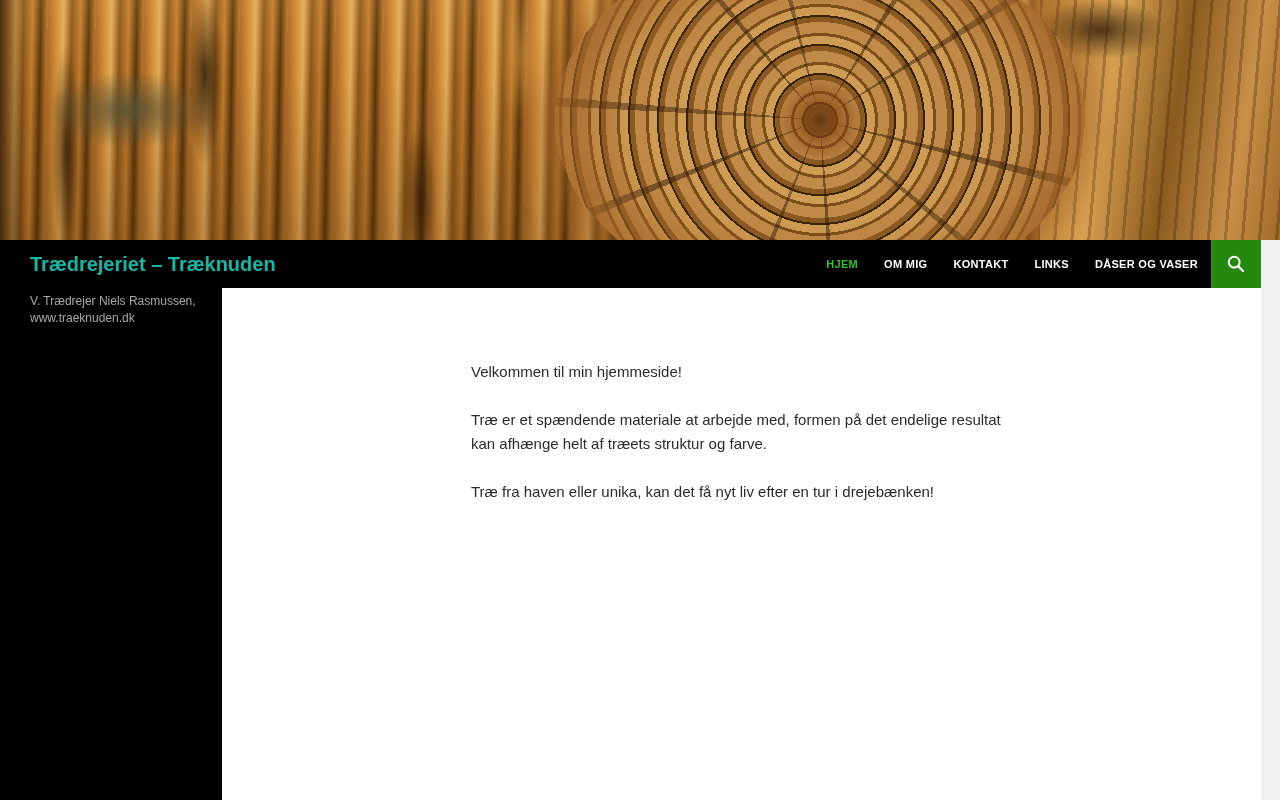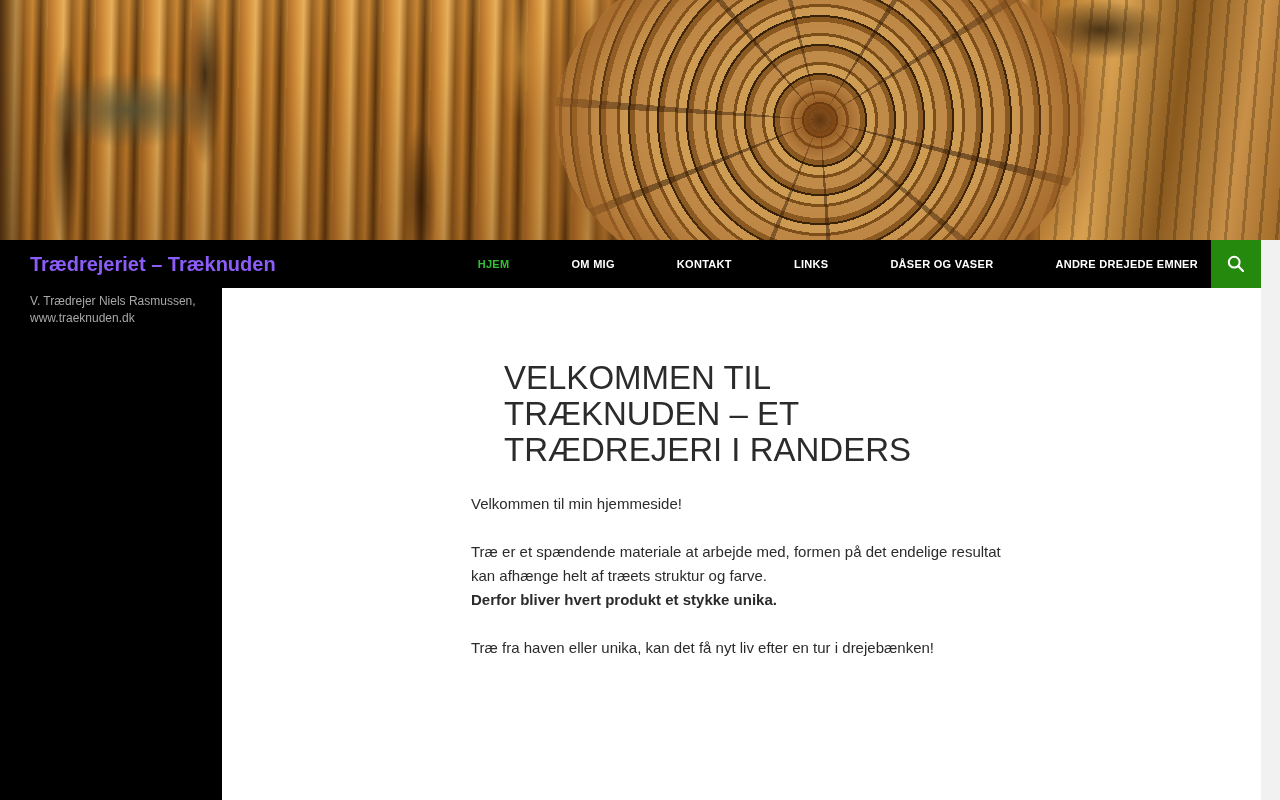--- a/index.html
+++ b/index.html
@@ -40,25 +40,25 @@
       repeating-radial-gradient(circle at 50% 50%, #c08a48 0px 11px, #8a5a22 11px 16px, #38220a 16px 18px, #cf9c54 18px 26px, #7c4e1a 26px 29px);
     box-shadow: inset 0 0 55px 28px rgba(160,100,40,0.85), 0 0 35px 12px rgba(150,95,40,0.55);
   }
 
   
   .navbar {
     position:absolute; top:240px; left:0; width:1261px; height:48px;
     background:#000; display:flex; align-items:center;
   }
   .site-title {
-    margin-left:30px; font-size:20px; font-weight:bold; color:#8b5cf6;
+    margin-left:30px; font-size:20px; font-weight:bold; color:#14b8a6;
     white-space:nowrap; cursor:pointer;
   }
   .nav-right { margin-left:auto; display:flex; align-items:center; height:48px; }
-  .nav-menu { display:flex; align-items:center; height:48px;gap:36px; }
+  .nav-menu { display:flex; align-items:center; height:48px; }
   .nav-item {
     padding:0 13px; font-size:11px; font-weight:700; letter-spacing:0.3px;
     color:#fff; text-transform:uppercase; cursor:pointer; white-space:nowrap;
     line-height:48px;
   }
   .nav-item.active { color:#32c032; }
   .search-button {
     width:50px; height:48px; display:flex; align-items:center; justify-content:center;
     cursor:pointer;
   }
@@ -98,45 +98,39 @@
 
   <div class="navbar">
     <div class="site-title">Trædrejeriet – Træknuden</div>
     <div class="nav-right">
       <nav class="nav-menu" id="nav-menu">
           <a class="nav-item active">HJEM</a>
           <a class="nav-item">OM MIG</a>
           <a class="nav-item">KONTAKT</a>
           <a class="nav-item">LINKS</a>
           <a class="nav-item">DÅSER OG VASER</a>
-          <a class="nav-item">ANDRE DREJEDE EMNER</a>
         </nav>
       <div class="search-button" style="background:#24890d;">
         <span style="display:flex;">
           <svg width="20" height="20" viewBox="0 0 20 20">
             <circle cx="8.2" cy="8.2" r="5.4" fill="none" stroke="#ffffff" stroke-width="2"></circle>
             <line x1="12.3" y1="12.3" x2="17" y2="17" stroke="#ffffff" stroke-width="2.2" stroke-linecap="round"></line>
           </svg>
         </span>
       </div>
     </div>
   </div>
 
   <aside class="sidebar">
     <div class="site-description">V. Trædrejer Niels Rasmussen, www.traeknuden.dk</div>
   </aside>
 
   <main class="main">
     <article class="article">
-      <h1 class="entry-title" id="entry-title">
-          <div>VELKOMMEN TIL</div>
-          <div>TRÆKNUDEN – ET</div>
-          <div>TRÆDREJERI I RANDERS</div>
-        </h1>
       <div class="post" id="post-paragraphs">
           <p><span class="seg">Velkommen til min hjemmeside!</span></p>
-          <p><span class="seg">Træ er et spændende materiale at arbejde med, formen på det endelige resultat kan afhænge helt af træets struktur og farve.</span><span class="seg seg-bold">Derfor bliver hvert produkt et stykke unika.</span></p>
+          <p><span class="seg">Træ er et spændende materiale at arbejde med, formen på det endelige resultat kan afhænge helt af træets struktur og farve.</span></p>
           <p><span class="seg">Træ fra haven eller unika, kan det få nyt liv efter en tur i drejebænken!</span></p>
         </div>
     </article>
   </main>
 
 </div>
 
 </body></html>

